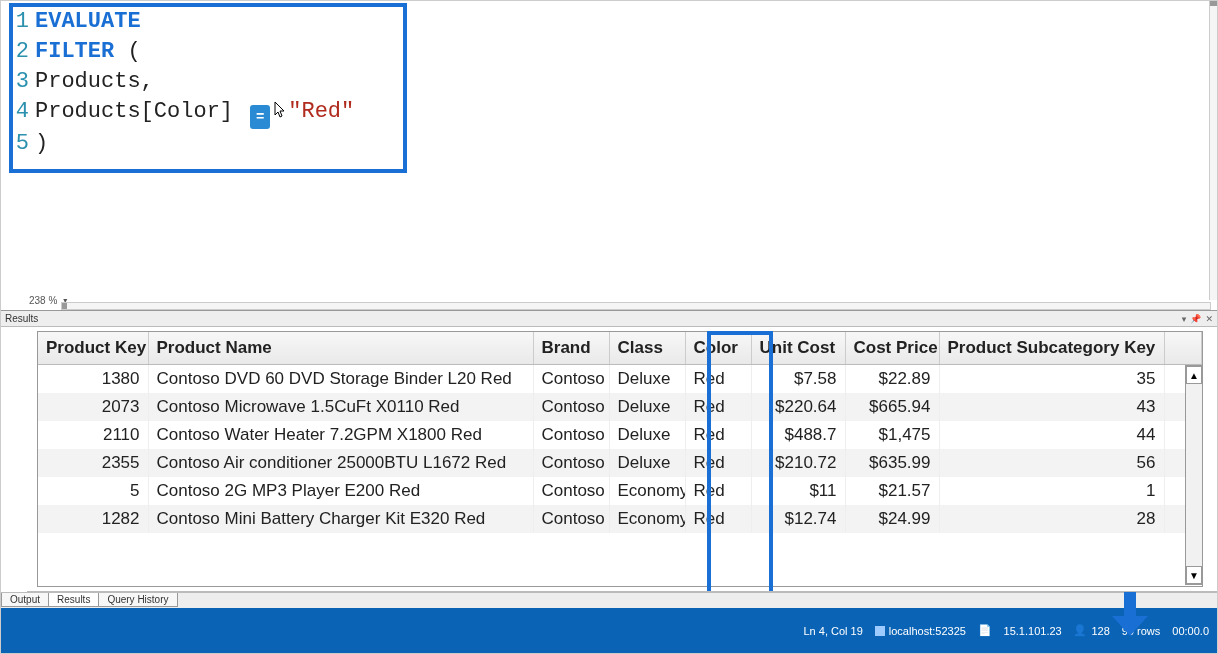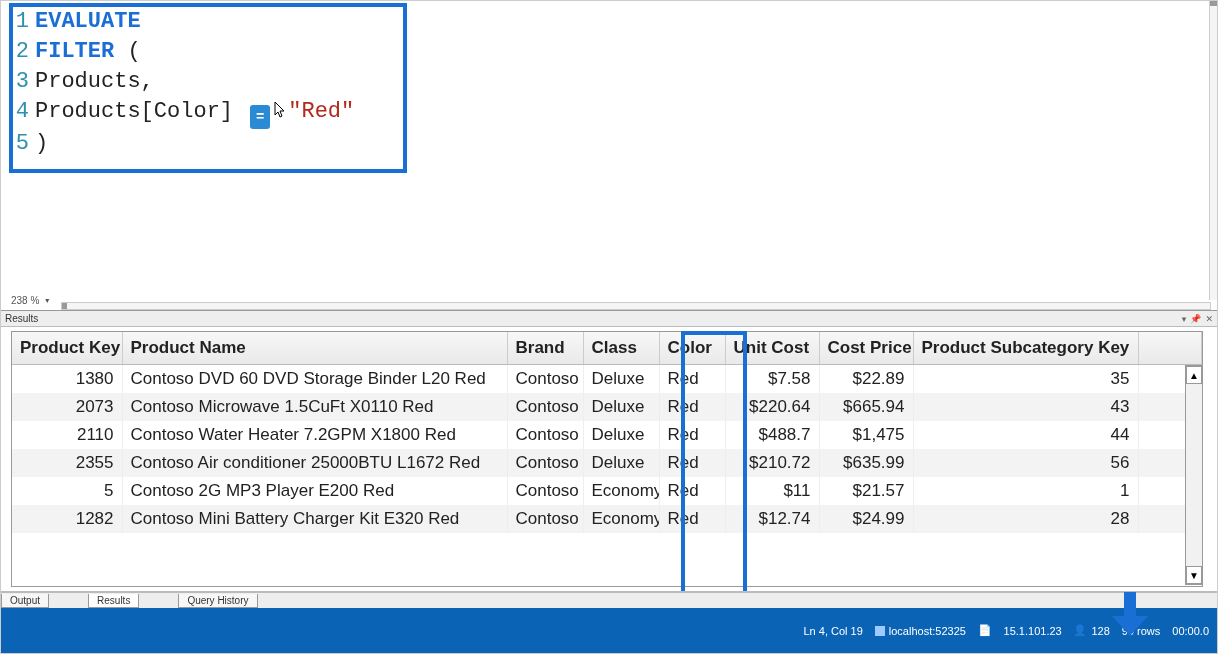--- a/index.html
+++ b/index.html
@@ -62,21 +62,21 @@
     font-weight: 700;
   }
   .cursor-arrow {
     display: inline-block;
     width: 14px; height: 18px;
     position: relative;
     vertical-align: -2px;
   }
   .cursor-arrow svg { position:absolute; top:0; left:0; }
   .editor-footer {
-    position:absolute; bottom:4px; left:10px;
+    position:absolute; bottom:4px; left:28px;
     font-size:10px; color:#555;
     display:flex; align-items:center; gap:6px;
   }
   .hscroll-track {
     position:absolute; bottom:0; left:60px; right:6px; height:8px;
     border:1px solid #ccc; background:#f5f5f5;
   }
   .hscroll-track .thumb-left {
     position:absolute; left:0; top:0; width:5px; height:100%;
     background:#999;
@@ -100,20 +100,21 @@
     padding: 0 4px;
   }
   .titlebar-icons { display:flex; gap:4px; align-items:center; font-size:9px; color:#666;}
   .titlebar-icons span { cursor:pointer; }
   
   .results-pane {
     flex: 1 1 auto;
     position: relative;
     overflow: hidden;
     border-bottom:1px solid #bbb;
+    margin-left:26px;
   }
   .grid-wrap {
     position:absolute; left:10px; right:14px; top:4px; bottom:4px;
     border:1px solid #999;
     overflow:hidden;
     background:#fff;
   }
   table.grid {
     width:100%;
     border-collapse: collapse;
@@ -168,24 +169,23 @@
   .grid-vscroll .sbtn {
     width:100%; height:18px;
     display:flex; align-items:center; justify-content:center;
     background:#fff; border:1px solid #999; font-size:10px;
     cursor:pointer;
   }
   
   .bottom-tabs {
     flex: 0 0 16px;
     background:#eee;
-    display:flex; align-items:center;
+    display:flex; align-items:flex-start;
     font-size:10px;
     border-top:1px solid #bbb;
-    gap:40px;
   }
   .bottom-tabs .tab {
     padding: 1px 8px;
     border:1px solid #999;
     border-top:none;
     margin-right:-1px;
     background:#f7f7f7;
     cursor:pointer;
     color:#333;
   }

